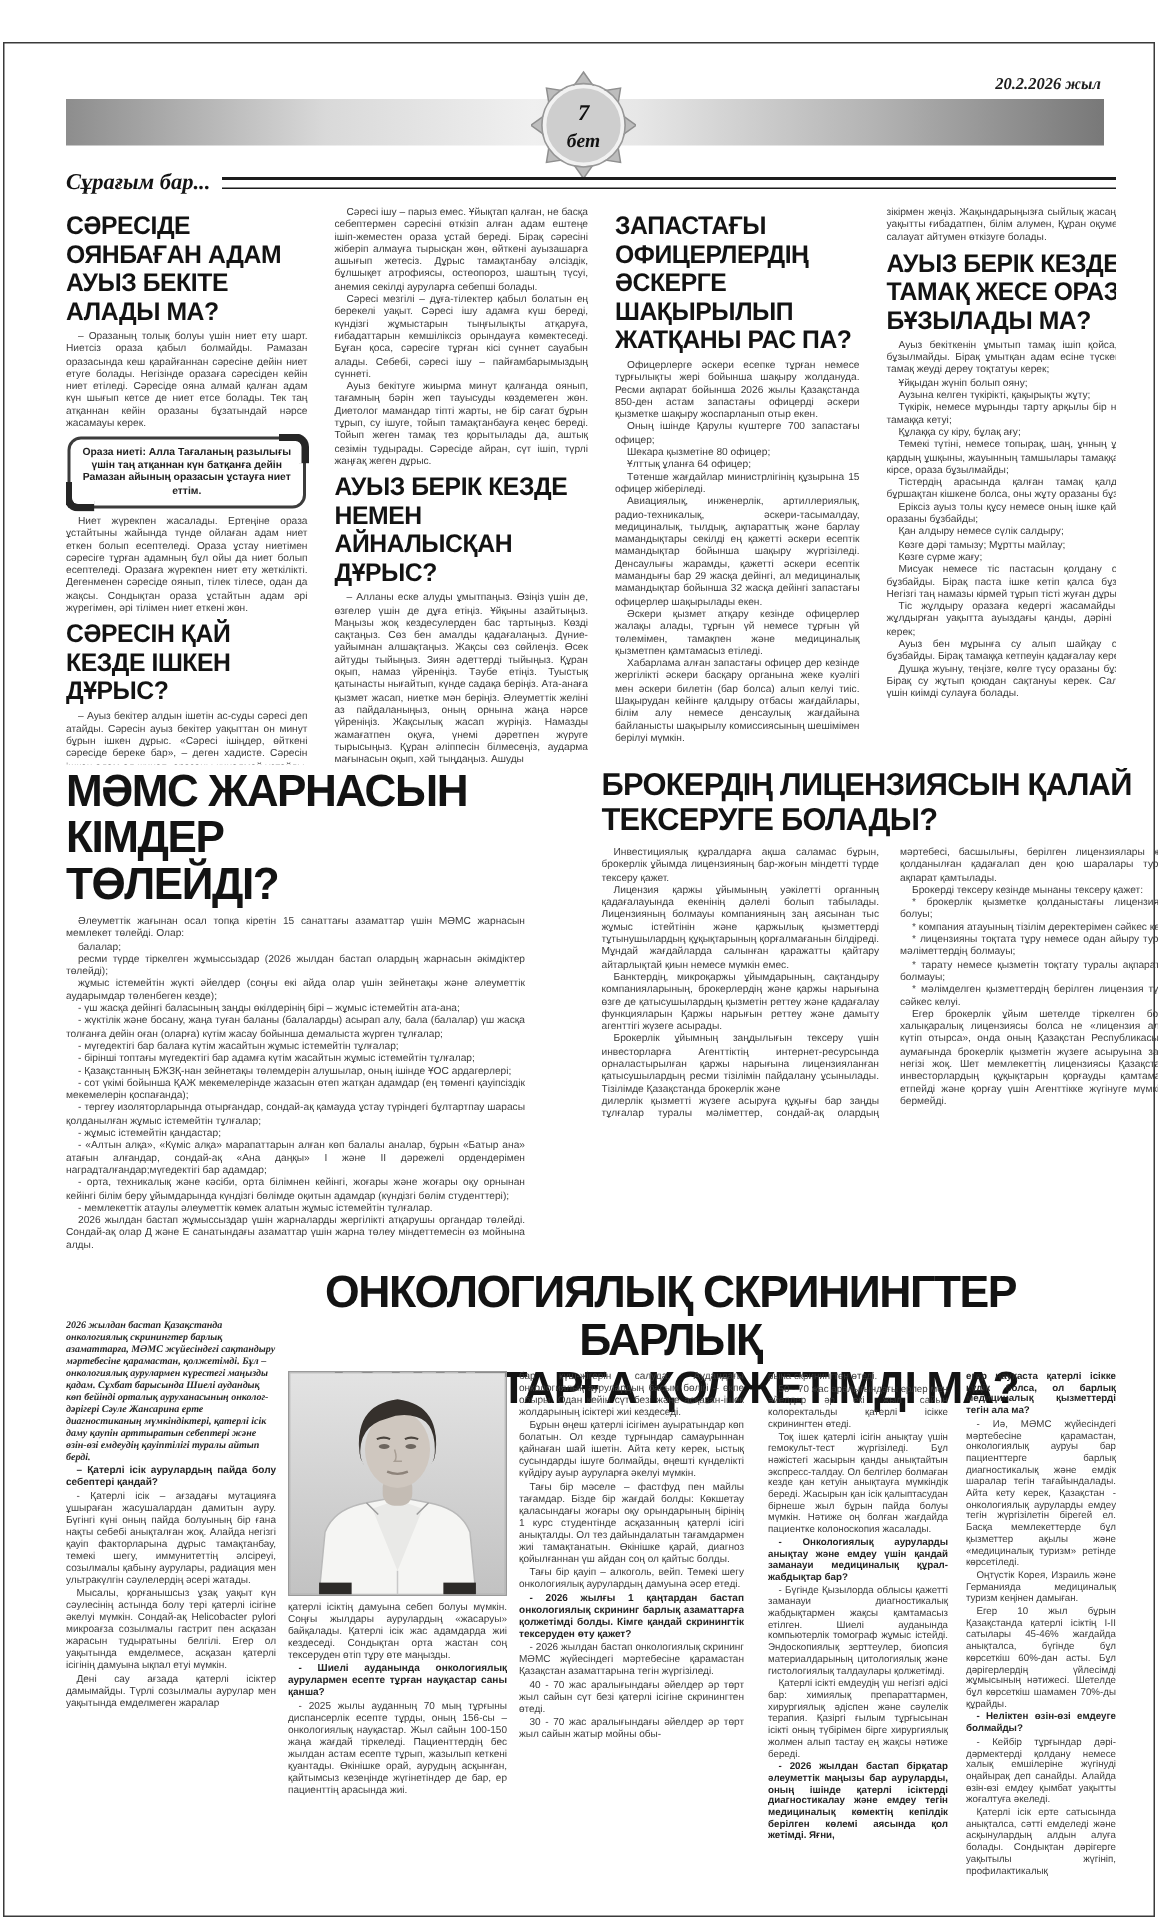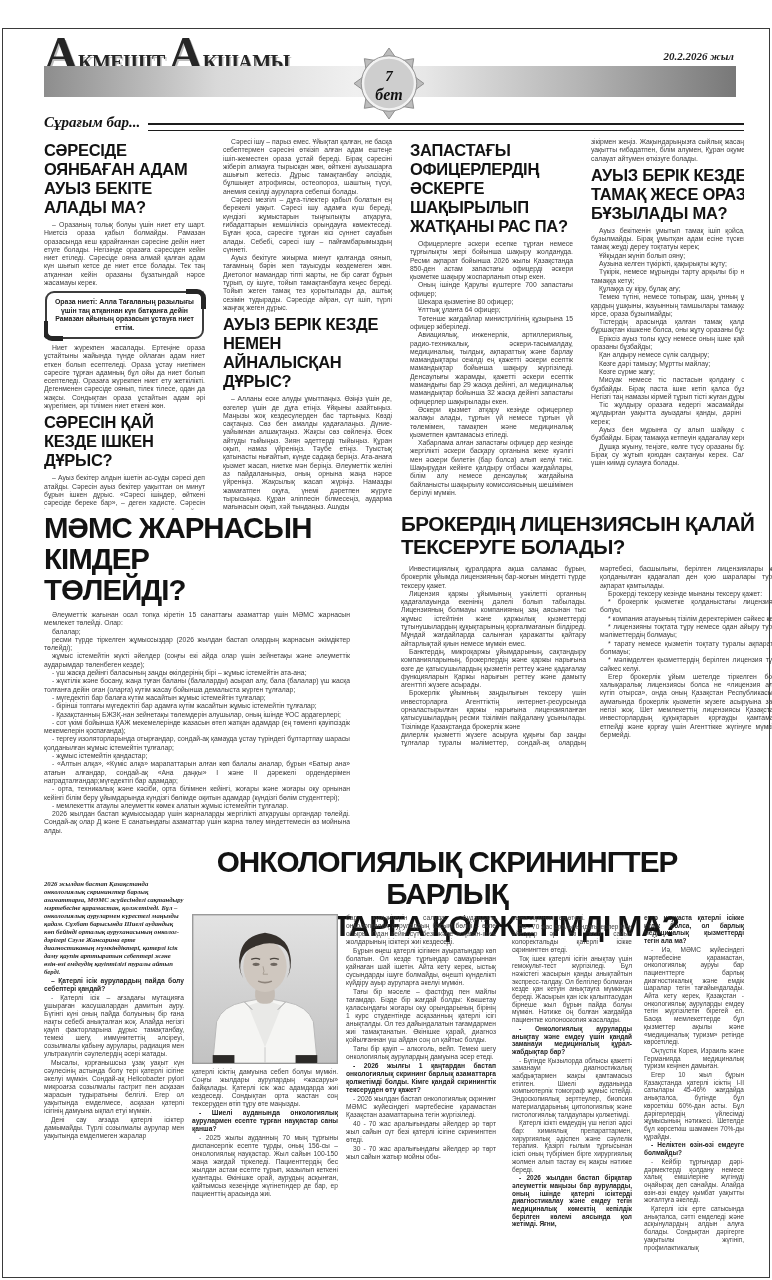--- a/index.html
+++ b/index.html
@@ -14,24 +14,24 @@
   .masthead .init{font-size:47px;line-height:1;}
   .masthead .rest{font-size:29px;letter-spacing:-.5px;font-variant:small-caps;}
   .issue-date{position:absolute;right:38px;top:50px;font-family:"Liberation Serif",serif;
               font-style:italic;font-weight:bold;font-size:11px;color:#1d1d1d;}
   .gradbar{position:absolute;left:44px;top:66px;width:692px;height:31px;
            background:linear-gradient(90deg,#8d8d8d 0%,#d9d9d9 25%,#f0f0f0 45%,#e7e7e7 55%,#b3b3b3 78%,#787878 100%);}
   .badge{position:absolute;left:354px;top:46px;width:70px;height:76px;}
   .badge .num{position:absolute;left:0;top:22px;width:70px;text-align:center;
               font-family:"Liberation Serif",serif;font-style:italic;font-weight:bold;font-size:15px;color:#111;}
   .badge .lbl{position:absolute;left:0;top:40px;width:70px;text-align:center;
-              font-family:"Liberation Serif",serif;font-style:italic;font-weight:bold;font-size:16px;color:#111;}
-
-  
-  .seclabel{position:absolute;left:44px;top:114px;width:700px;display:flex;align-items:flex-end;gap:8px;}
+              font-family:"Liberation Serif",serif;font-style:italic;font-weight:bold;font-size:13px;color:#111;}
+
+  
+  .seclabel{position:absolute;left:44px;top:114px;width:700px;display:flex;align-items:flex-start;gap:8px;}
   .seclabel .txt{font-family:"Liberation Serif",serif;font-style:italic;font-weight:bold;
                  font-size:15px;color:#141414;white-space:nowrap;}
   .seclabel .dbl{flex:1;height:5px;border-top:2.5px solid #1c1c1c;border-bottom:1.5px solid #1c1c1c;margin-top:4px;}
 
   
   p{margin:0;text-align:justify;}
   .bodytxt p{font-size:6.8px;line-height:8.3px;text-indent:8px;}
   .bodytxt p.noind{text-indent:0;}
   .hcol{font-weight:bold;color:#131313;font-size:17px;line-height:19px;letter-spacing:-.3px;
         transform:scaleX(.97);transform-origin:left top;margin:3px 0 4px 0;}
@@ -78,24 +78,20 @@
         font-size:8.3px;line-height:10.4px;color:#2a2a2a;text-align:left;text-indent:0 !important;
         margin-bottom:8px;}
   .photo{width:146px;height:150px;display:block;margin-bottom:4px;border:1px solid #9a9a9a;box-sizing:border-box;}
 </style>
 </head>
 <body>
 
 <div class="page">
   <div class="frame"></div>
 
-  <div class="masthead">
-    <span class="init">А</span><span class="rest">қмешіт</span>
-    <span class="init">А</span><span class="rest">қшамы</span>
-  </div>
   <div class="issue-date">20.2.2026 жыл</div>
   <div class="gradbar"></div>
   <div class="badge">
     <svg width="70" height="76" viewBox="0 0 70 76">
       <polygon points="35,2 44.2,15.2 59.7,12.7 57.2,28.2 70,37.5 57.2,46.8 59.7,62.3 44.2,59.8 35,73 25.8,59.8 10.3,62.3 12.8,46.8 0,37.5 12.8,28.2 10.3,12.7 25.8,15.2" fill="#bdbdbd" stroke="#8f8f8f" stroke-width="1"></polygon>
       <circle cx="35" cy="37.5" r="26" fill="#cecece" stroke="#f2f2f2" stroke-width="2.5"></circle>
       <circle cx="35" cy="37.5" r="27.8" fill="none" stroke="#979797" stroke-width="1"></circle>
     </svg>
     <div class="num">7</div>
     <div class="lbl">бет</div>

